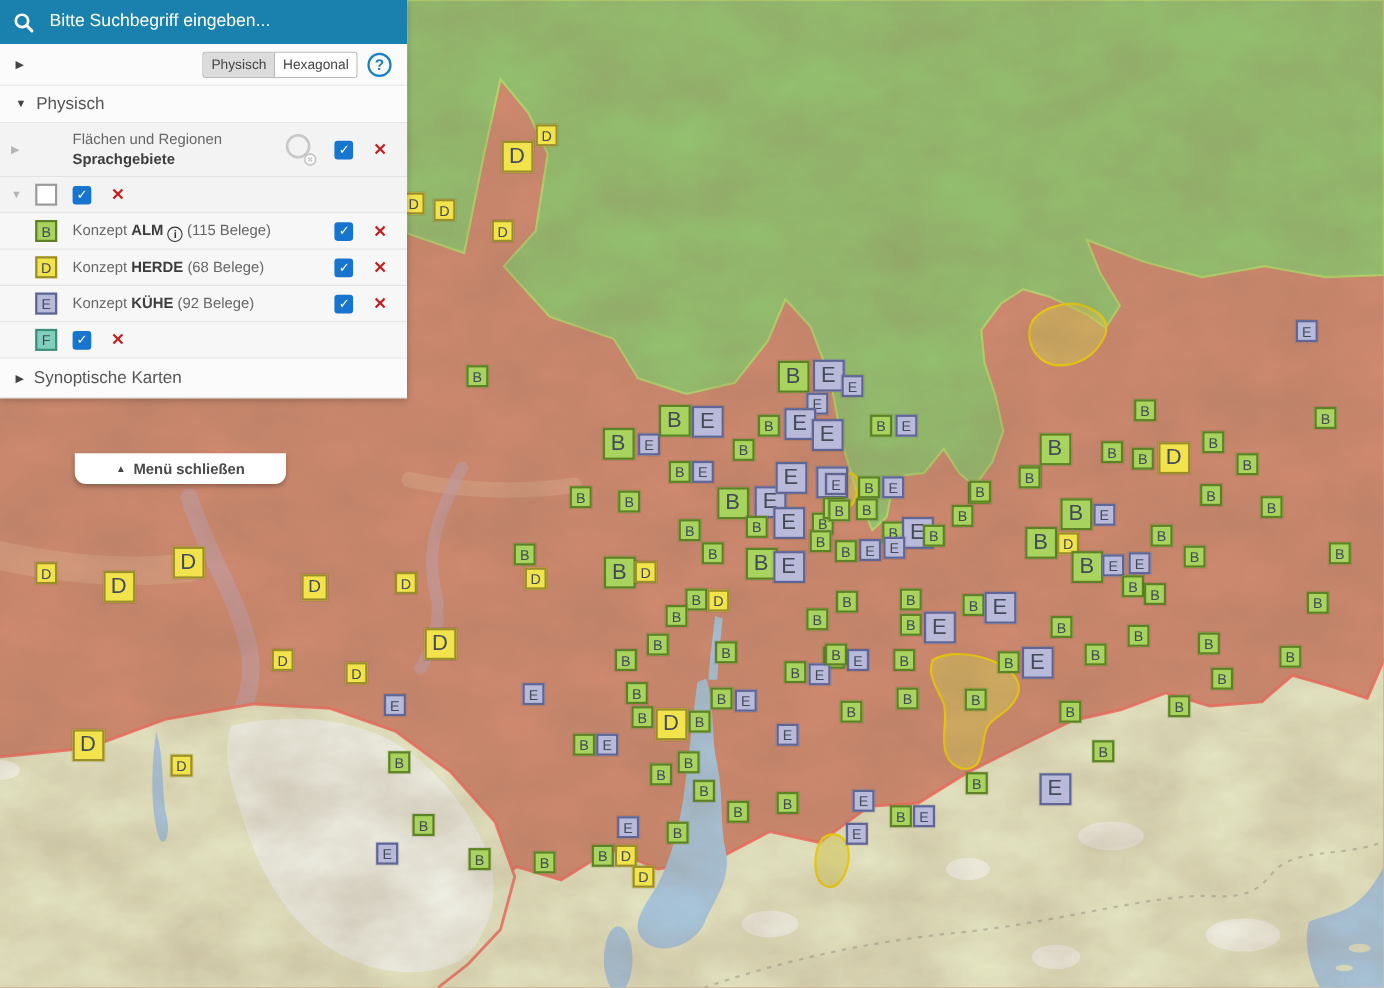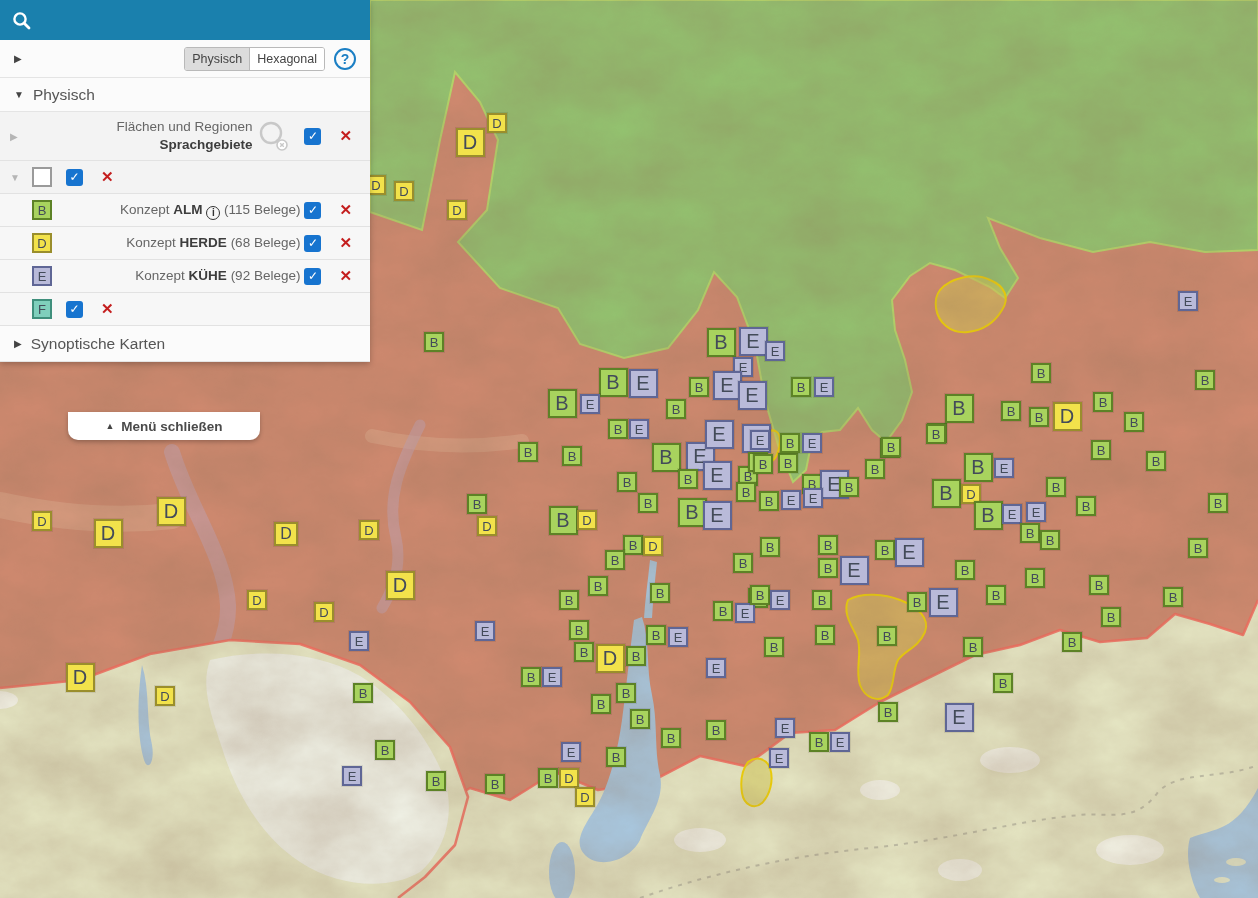--- a/index.html
+++ b/index.html
@@ -47,21 +47,21 @@
   .toggle-group{margin-left:auto;display:flex;border:1px solid #b9b9b9;border-radius:3px;overflow:hidden;font-size:12.5px;color:#444;}
   .toggle-btn{padding:4px 7px;background:#fff;cursor:pointer;}
   .toggle-btn.active{background:#dcdcdc;border-right:1px solid #b9b9b9;}
   .toggle-btn:last-child{border-left:1px solid #b9b9b9;margin-left:-1px;}
   .help-circle{width:22px;height:22px;border:2px solid #1b7fc4;border-radius:50%;color:#1b7fc4;
     font-weight:bold;font-size:14px;display:flex;align-items:center;justify-content:center;cursor:pointer;flex:0 0 auto;}
 
   .legend-row{display:flex;align-items:center;padding:6px 12px 6px 10px;background:#f3f3f3;border-bottom:1px solid #e2e2e2;}
   .legend-row .lchev{width:22px;color:#b5b5b5;font-size:10px;flex:0 0 auto;}
   .legend-row .chipcol{width:34px;flex:0 0 auto;display:flex;align-items:center;}
-  .legend-row .txt{flex:1;font-size:13.5px;color:#666;line-height:1.35;padding-right:4px;text-align:right;}
+  .legend-row .txt{flex:1;font-size:13.5px;color:#666;line-height:1.35;padding-right:4px;}
   .legend-row .txt b{color:#3d3d3d;}
   .chip{width:20px;height:20px;border:2px solid #000;display:flex;align-items:center;justify-content:center;
     font-size:13px;color:#434b59;}
   .chip-B{background:var(--mB-fill);border-color:var(--mB-border);}
   .chip-D{background:var(--mD-fill);border-color:var(--mD-border);}
   .chip-E{background:var(--mE-fill);border-color:var(--mE-border);}
   .chip-F{background:var(--mF-fill);border-color:var(--mF-border);}
   .empty-square{width:20px;height:20px;border:2px solid #9a9a9a;background:#fff;}
   .bullet{width:8px;height:8px;border-radius:50%;background:#c9c9c9;margin-left:7px;}
   .concept-row{background:#f7f7f7;}
@@ -312,20 +312,21 @@
         <div class="marker m-E sz-s" style="left: 769px; top: 748px;">E</div>
       </div>
   </div>
 
   <div id="sidebar">
     <div id="searchbar">
       <svg width="19" height="19" viewBox="0 0 19 19">
         <circle cx="8" cy="8" r="5.6" fill="none" stroke="#fff" stroke-width="2.4"></circle>
         <line x1="12.2" y1="12.2" x2="17" y2="17" stroke="#fff" stroke-width="2.8" stroke-linecap="round"></line>
       </svg>
+      <input type="text" placeholder="Bitte Suchbegriff eingeben..." style="">
     </div>
 
     <div id="panel">
       <div class="section-row" id="row-carto">
         <span class="tri">▶</span>
         <span class="toggle-group">
           <span class="toggle-btn active">Physisch</span>
           <span class="toggle-btn">Hexagonal</span>
         </span>
         <span class="help-circle">?</span>

